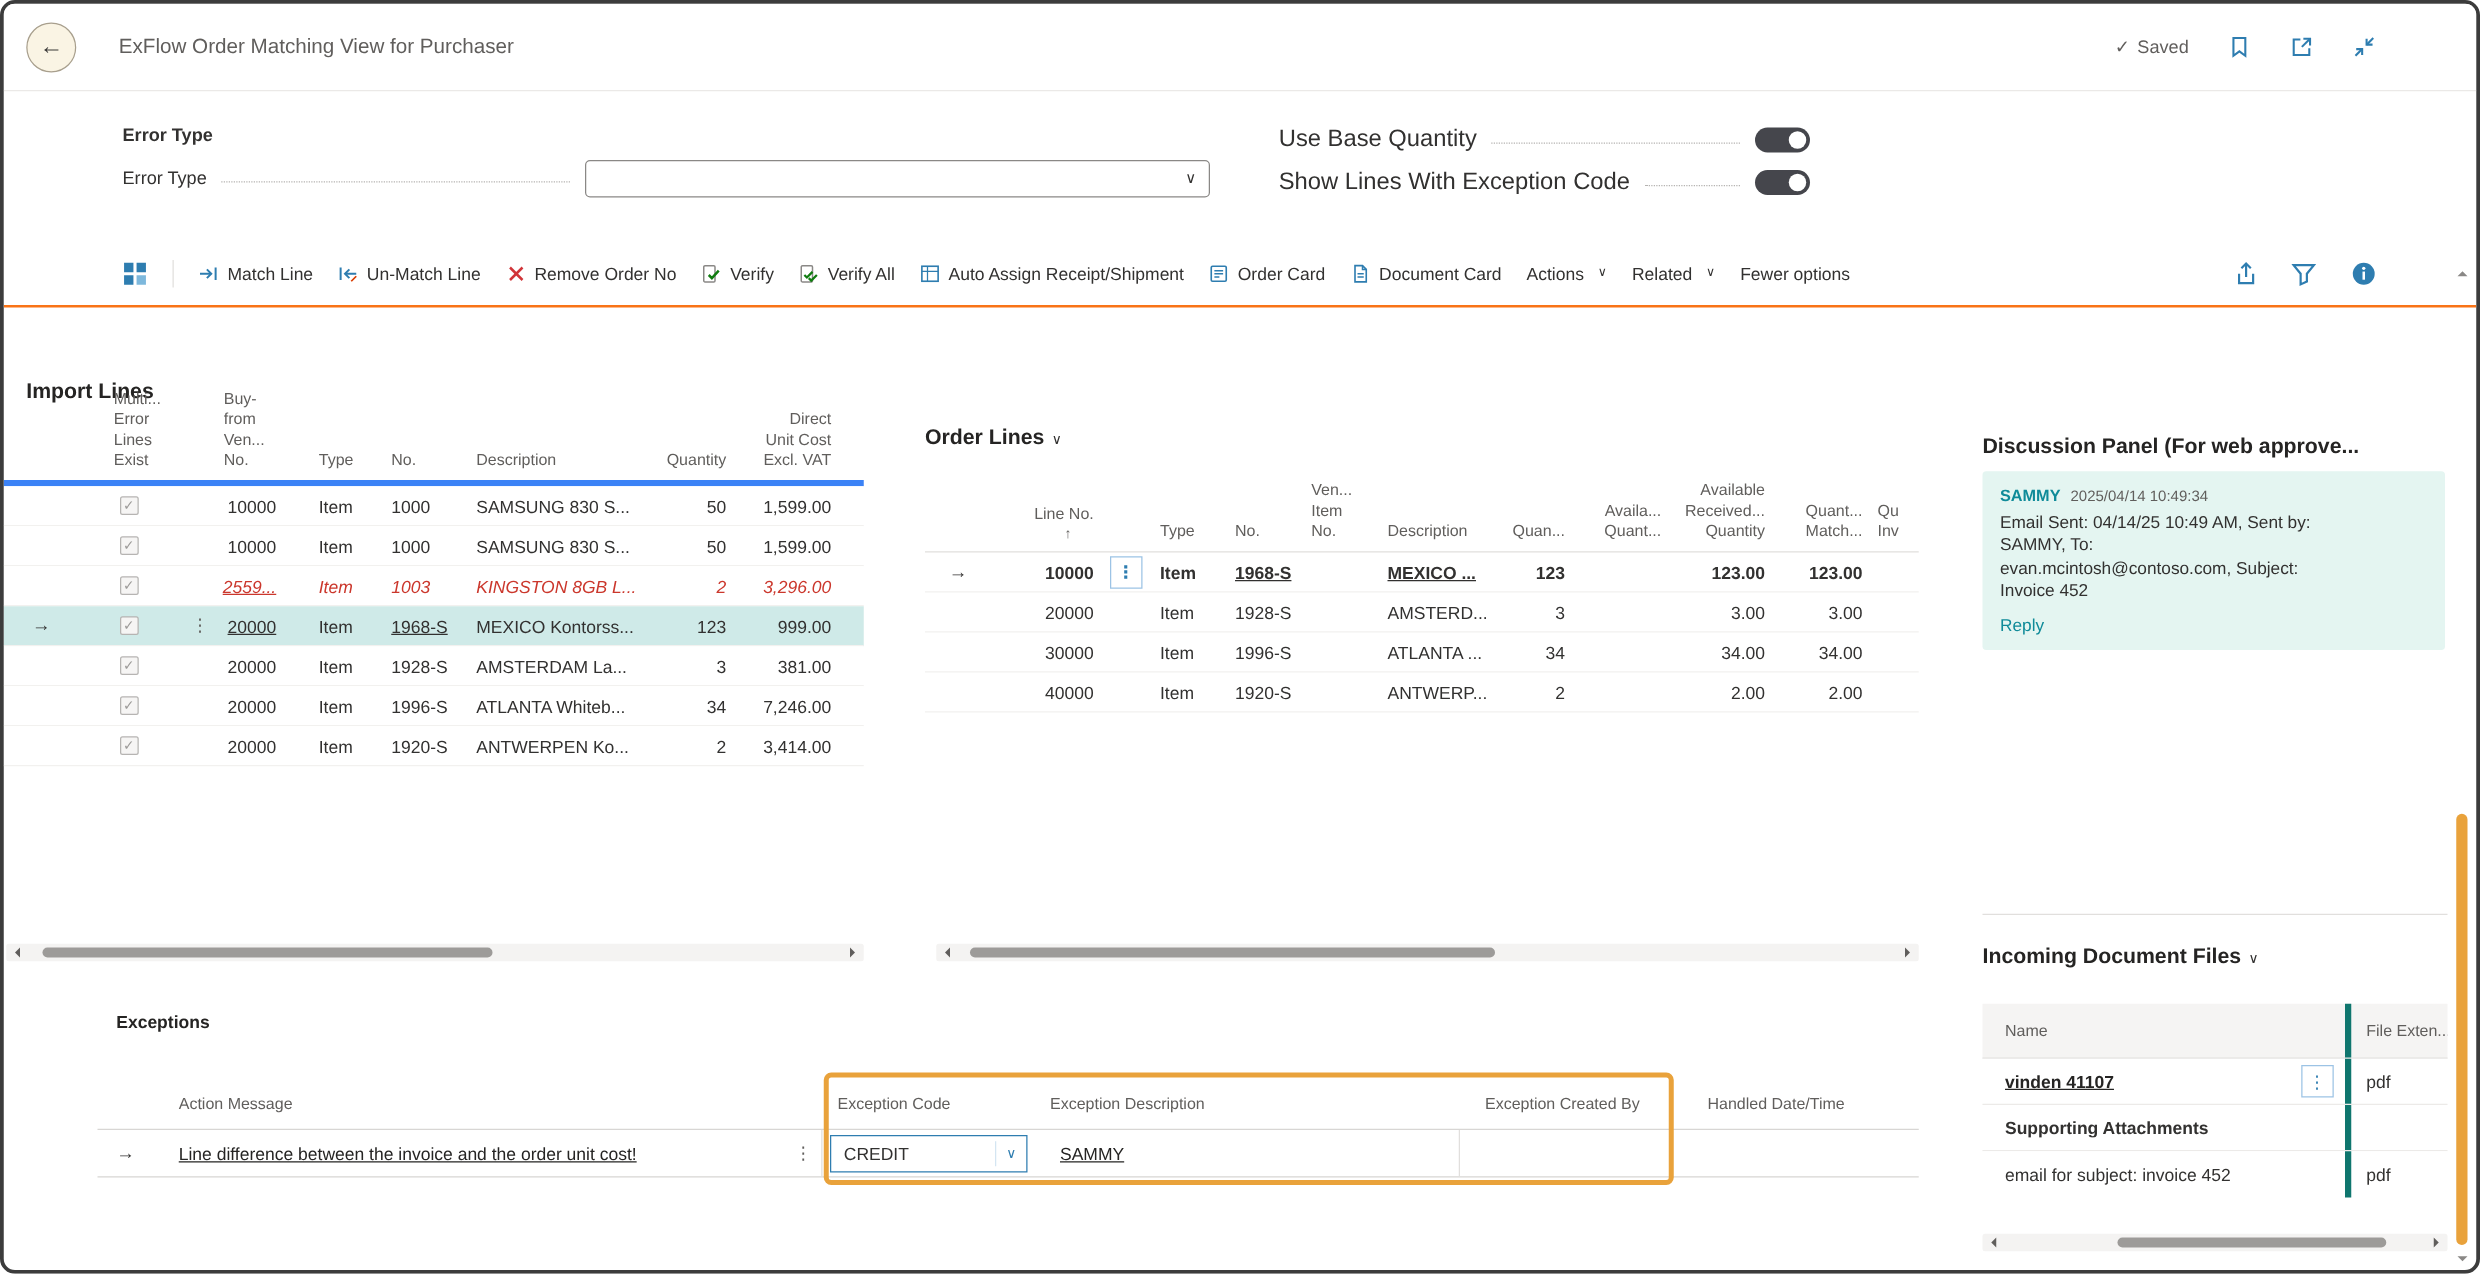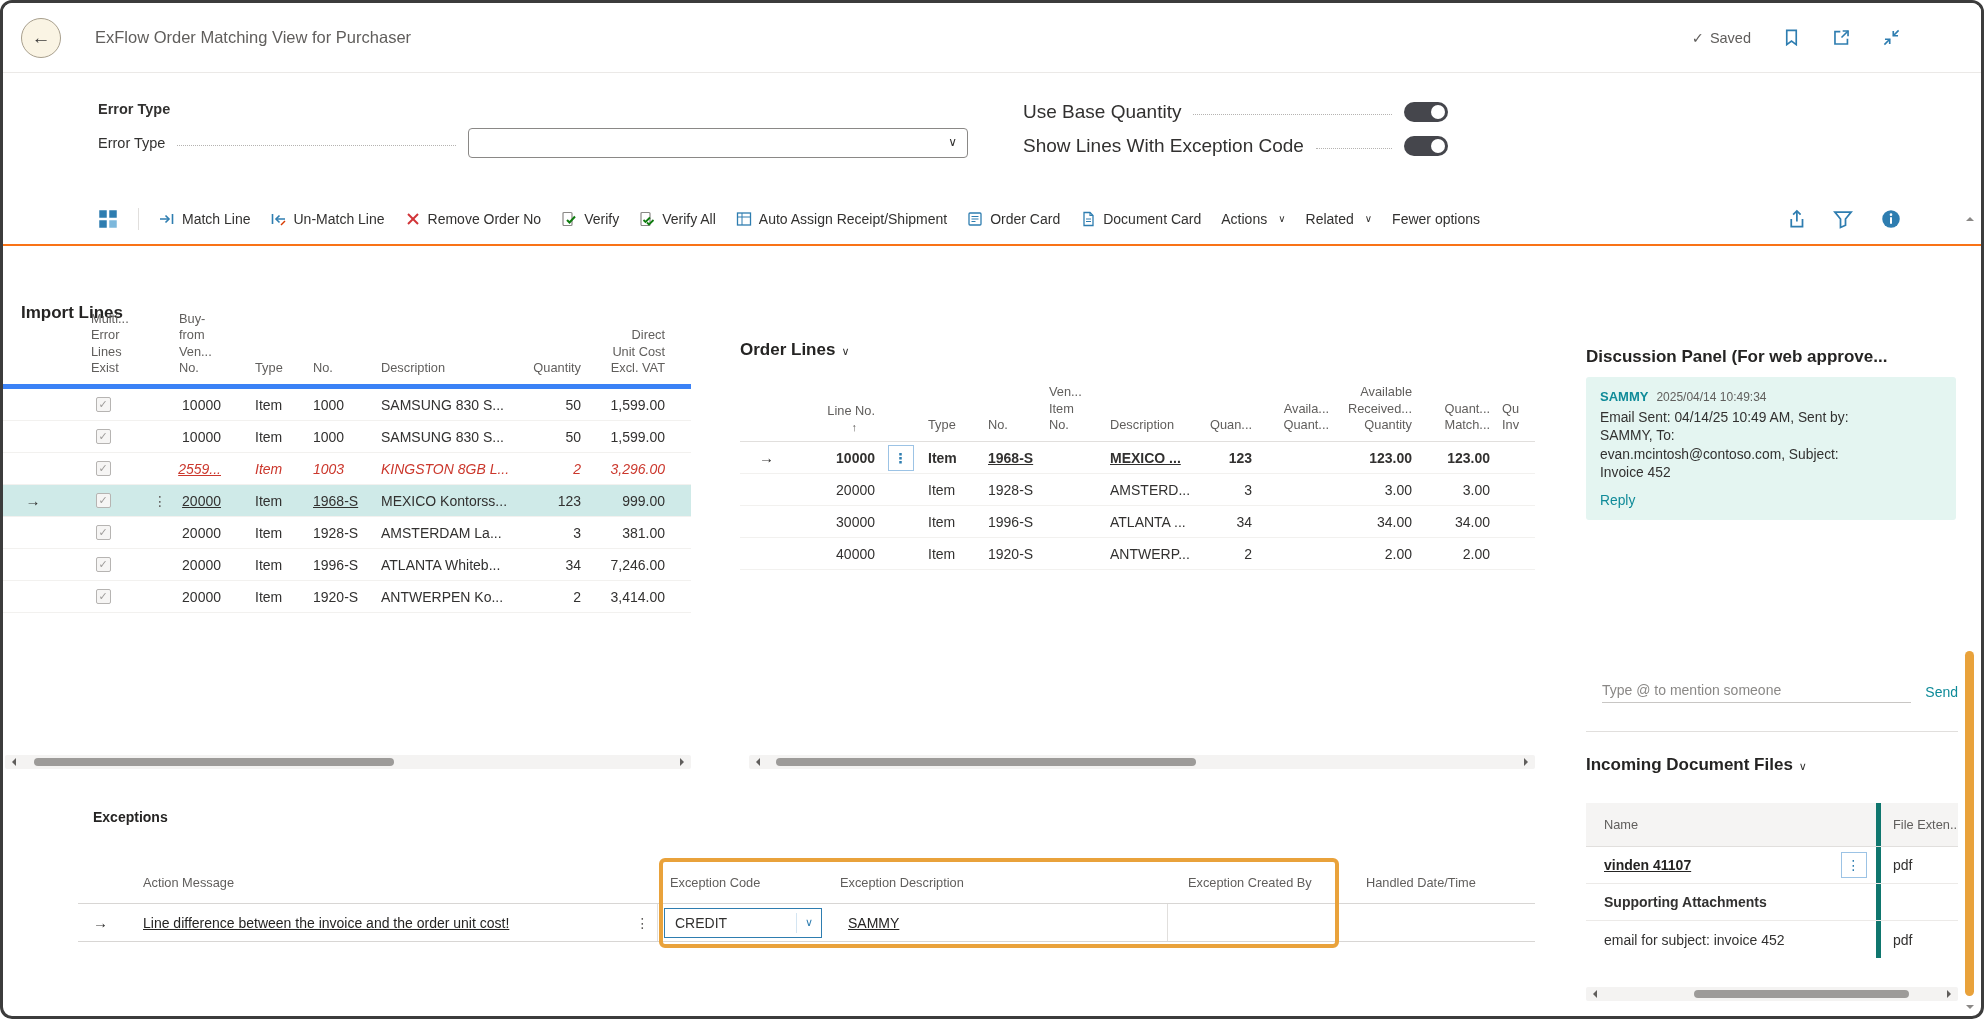--- a/index.html
+++ b/index.html
@@ -572,24 +572,20 @@
     </div>
     <div class="disc-body">
       <div>Email Sent: 04/14/25 10:49 AM, Sent by:</div>
       <div>SAMMY, To:</div>
       <div>evan.mcintosh@contoso.com, Subject:</div>
       <div>Invoice 452</div>
     </div>
     <div class="disc-reply">Reply</div>
   </div>
 
-  <div class="mention-row">
-    <input class="mention-input" placeholder="Type @ to mention someone" style="">
-    <span class="send-btn">Send</span>
-  </div>
 
   <div class="fact-divider"></div>
 
   <div class="fact-title" style="top:752px;">
     <span>Incoming Document Files</span><span class="sec-chev">∨</span>
   </div>
 
   <div class="files-table">
     <div class="f-head">
       <div class="f-hc name">Name</div>

